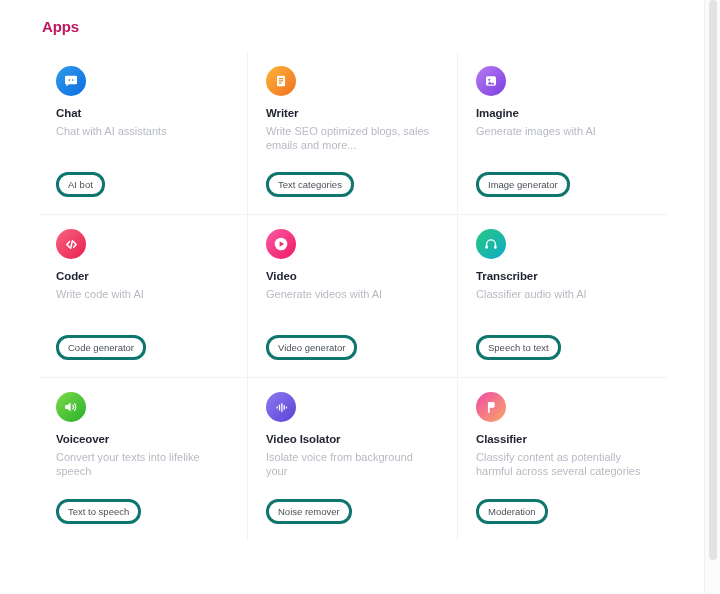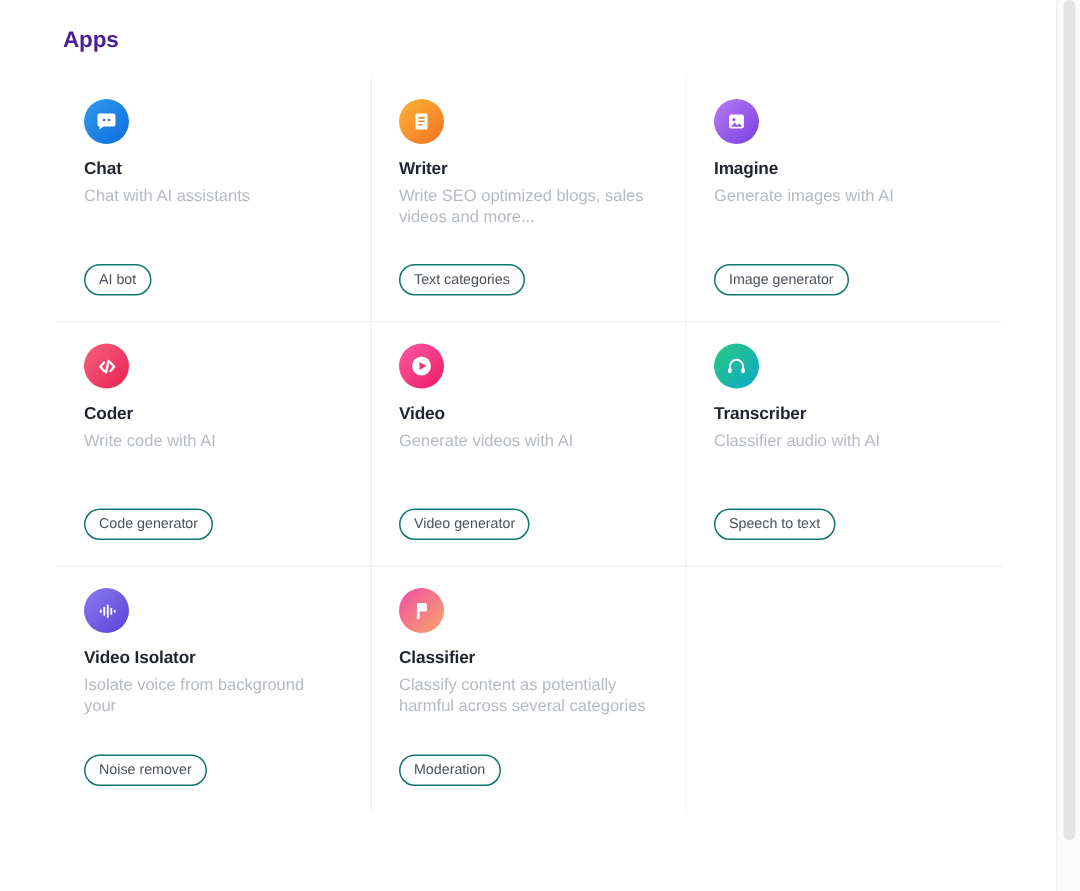--- a/index.html
+++ b/index.html
@@ -43,21 +43,21 @@
     background: #e3e3e5;
   }
 
   .page-title {
     position: absolute;
     left: 42px;
     top: 18px;
     font-size: 15px;
     font-weight: bold;
     letter-spacing: -0.1px;
-    color: #4c1d95;
+    color: #be185d;
   }
 
   .apps-grid {
     position: absolute;
     left: 38px;
     top: 52px;
     width: 630px;
     display: grid;
     grid-template-columns: repeat(3, 1fr);
     background: #ffffff;
@@ -103,21 +103,21 @@
   }
 
   .app-tag {
     position: absolute;
     left: 18px;
     bottom: 17px;
     display: inline-block;
     font-size: 9.5px;
     color: #4b5159;
     padding: 4px 9px 4px 9px;
-    border: 1px solid #0f766e;
+    border: 3px solid #0f766e;
     border-radius: 12px;
     background: #ffffff;
     white-space: nowrap;
   }
 
   .footer {
     position: absolute;
     left: 0;
     top: 570px;
     width: 704px;
@@ -152,21 +152,21 @@
     <div class="app-card">
       <div class="app-icon" style="background:linear-gradient(135deg,#fcb53b,#f2701f)">
         <svg width="16" height="16" viewBox="0 0 24 24" fill="#ffffff">
             <rect x="6" y="4" width="12" height="16" rx="1.6"></rect>
             <rect x="8.6" y="7.6" width="6.8" height="1.6" rx="0.8" fill="#f2861f"></rect>
             <rect x="8.6" y="11" width="6.8" height="1.6" rx="0.8" fill="#f2861f"></rect>
             <rect x="8.6" y="14.4" width="4.4" height="1.6" rx="0.8" fill="#f2861f"></rect>
           </svg>
       </div>
       <div class="app-name">Writer</div>
-      <div class="app-desc">Write SEO optimized blogs, sales videos and more...</div>
+      <div class="app-desc">Write SEO optimized blogs, sales emails and more...</div>
       <span class="app-tag">Text categories</span>
     </div>
 
     <div class="app-card">
       <div class="app-icon" style="background:linear-gradient(135deg,#b57cf3,#7c3ee0)">
         <svg width="16" height="16" viewBox="0 0 24 24" fill="#ffffff">
             <rect x="4.5" y="5" width="15" height="14" rx="2.4"></rect>
             <circle cx="9.4" cy="10" r="1.5" fill="#8a52e8"></circle>
             <path d="M6.6 17.2l3.6-4.3 2.6 3 2-2.2 2.7 3.5z" fill="#8a52e8"></path>
           </svg>
@@ -207,20 +207,32 @@
             <path d="M5.4 15v-2.6a6.6 6.6 0 0 1 13.2 0V15"></path>
             <rect x="3.6" y="14" width="3.6" height="5.2" rx="1.8" fill="#ffffff" stroke="none"></rect>
             <rect x="16.8" y="14" width="3.6" height="5.2" rx="1.8" fill="#ffffff" stroke="none"></rect>
           </svg>
       </div>
       <div class="app-name">Transcriber</div>
       <div class="app-desc">Classifier audio with AI</div>
       <span class="app-tag">Speech to text</span>
     </div>
 
+    <div class="app-card">
+      <div class="app-icon" style="background:linear-gradient(135deg,#7ed94a,#27b12a)">
+        <svg width="16" height="16" viewBox="0 0 24 24" fill="#ffffff">
+            <path d="M11.4 5.2L6.8 9H4.2a1 1 0 0 0-1 1v4a1 1 0 0 0 1 1h2.6l4.6 3.8z"></path>
+            <path d="M14.6 9.2a4 4 0 0 1 0 5.6" fill="none" stroke="#ffffff" stroke-width="1.8" stroke-linecap="round"></path>
+            <path d="M17.2 7a7.4 7.4 0 0 1 0 10" fill="none" stroke="#ffffff" stroke-width="1.8" stroke-linecap="round"></path>
+          </svg>
+      </div>
+      <div class="app-name">Voiceover</div>
+      <div class="app-desc">Convert your texts into lifelike speech</div>
+      <span class="app-tag">Text to speech</span>
+    </div>
 
     <div class="app-card">
       <div class="app-icon" style="background:linear-gradient(135deg,#8b7bf0,#5b42d6)">
         <svg width="17" height="17" viewBox="0 0 24 24" fill="#ffffff">
             <rect x="5" y="10.4" width="1.8" height="3.2" rx="0.9"></rect>
             <rect x="8.3" y="7.8" width="1.8" height="8.4" rx="0.9"></rect>
             <rect x="11.6" y="5.6" width="1.8" height="12.8" rx="0.9"></rect>
             <rect x="14.9" y="8.6" width="1.8" height="6.8" rx="0.9"></rect>
             <rect x="18.1" y="10.6" width="1.8" height="2.8" rx="0.9"></rect>
           </svg>

